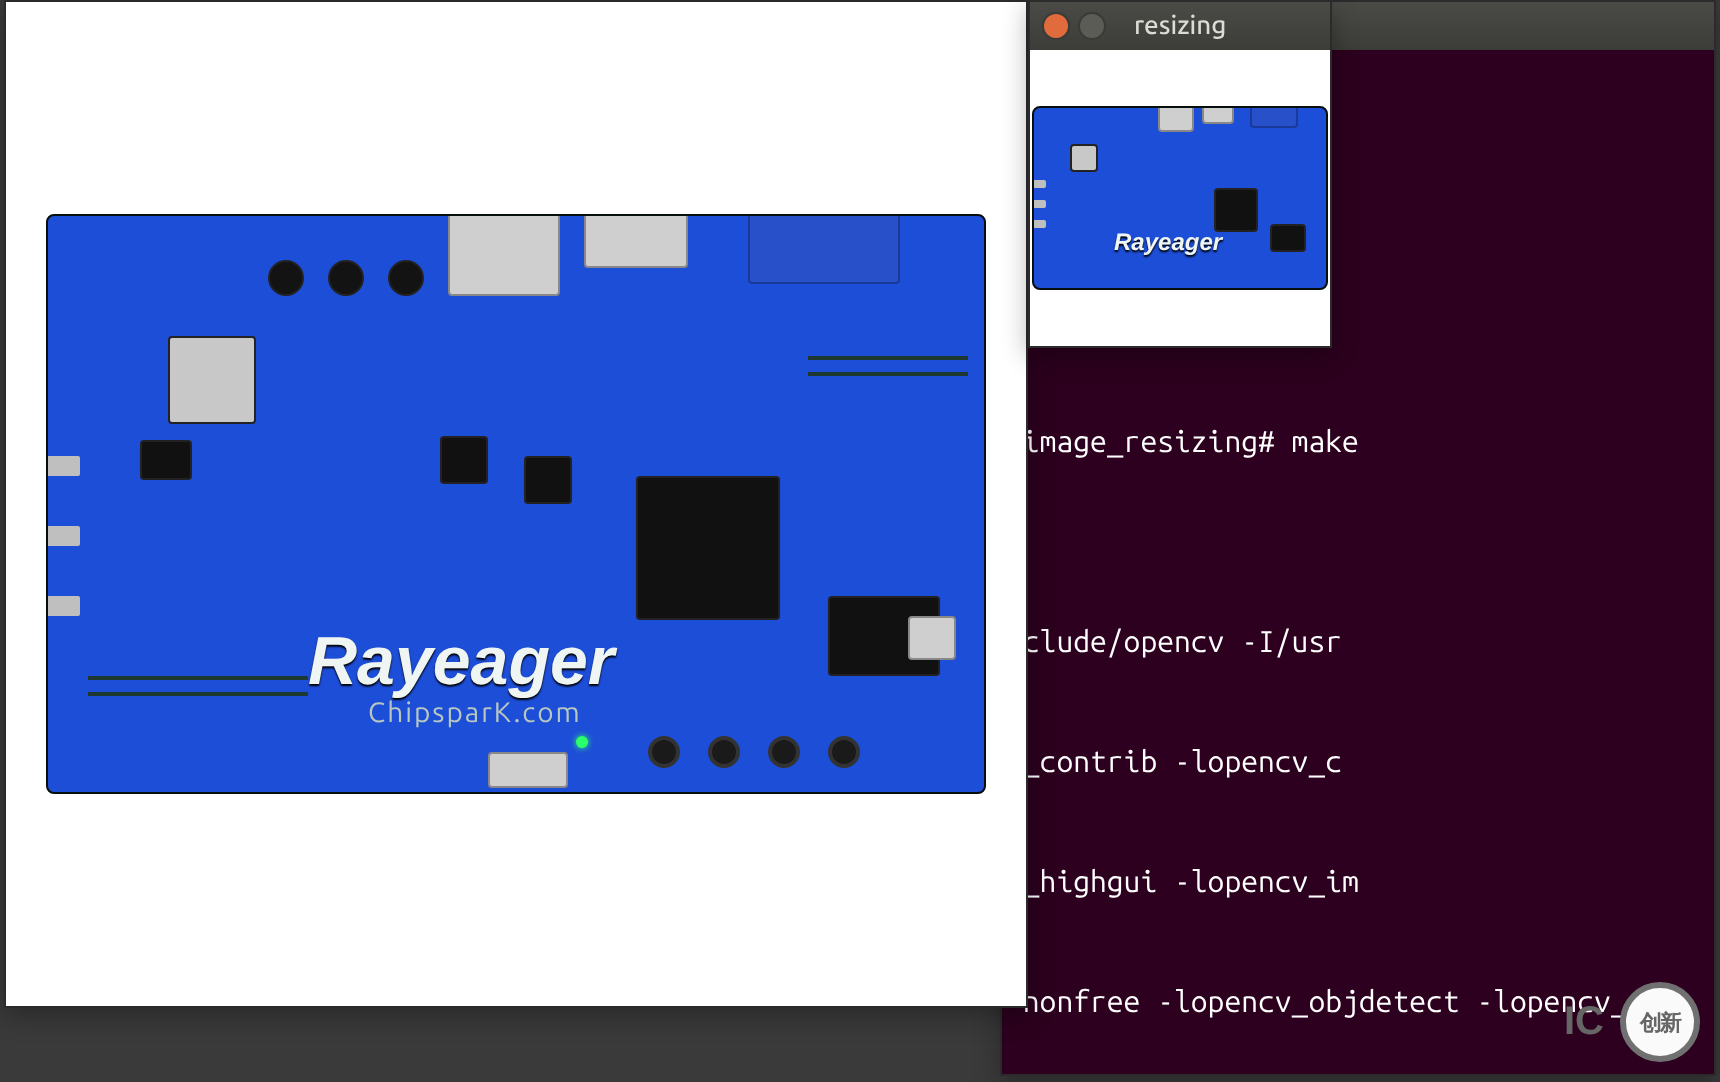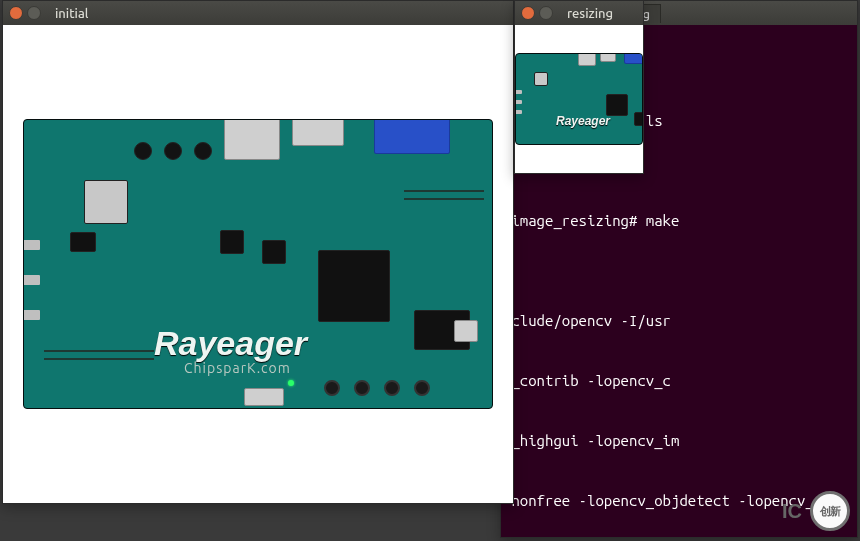--- a/index.html
+++ b/index.html
@@ -77,34 +77,34 @@
     flex: 1;
     background: #ffffff;
     display: flex;
     align-items: center;
     justify-content: center;
   }
 
   
   #resizing {
     left: 514px; top: 0;
-    width: 130px; height: 174px;
+    width: 152px; height: 174px;
     z-index: 4;
   }
   #resizing .content {
     flex: 1;
     background: #ffffff;
     display: flex;
     align-items: center;
     justify-content: center;
   }
 
   
   .board {
-    background: #0f766e;
+    background: #1d4ed8;
     border: 1px solid #060e0e;
     position: relative;
     border-radius: 4px;
     overflow: hidden;
   }
   .board.large { width: 470px; height: 290px; }
   .board.small { width: 148px; height: 92px; }
   .board .chip {
     position: absolute;
     background: #111;
@@ -202,27 +202,20 @@
     <span class="term-line"></span>
     
     <span class="term-line"></span>
     
     <span class="term-line"></span>
     
   </div>
 </div>
 
 <div id="initial" class="window">
-  <div class="titlebar">
-    <div class="controls">
-      <span class="wbtn close"></span>
-      <span class="wbtn"></span>
-    </div>
-    <span class="title">initial</span>
-  </div>
   <div class="content">
     <div class="board large">
 
       <div class="port" style="left:200px; top:-4px; width:56px; height:44px;"></div>
       <div class="port" style="left:268px; top:-4px; width:52px; height:30px;"></div>
       <div class="port vga" style="left:350px; top:-4px; width:76px; height:38px;"></div>
 
       <div class="chip" style="left:110px; top:22px; width:18px; height:18px; border-radius:50%; background:#131313;"></div>
       <div class="chip" style="left:140px; top:22px; width:18px; height:18px; border-radius:50%; background:#131313;"></div>
       <div class="chip" style="left:170px; top:22px; width:18px; height:18px; border-radius:50%; background:#131313;"></div>

